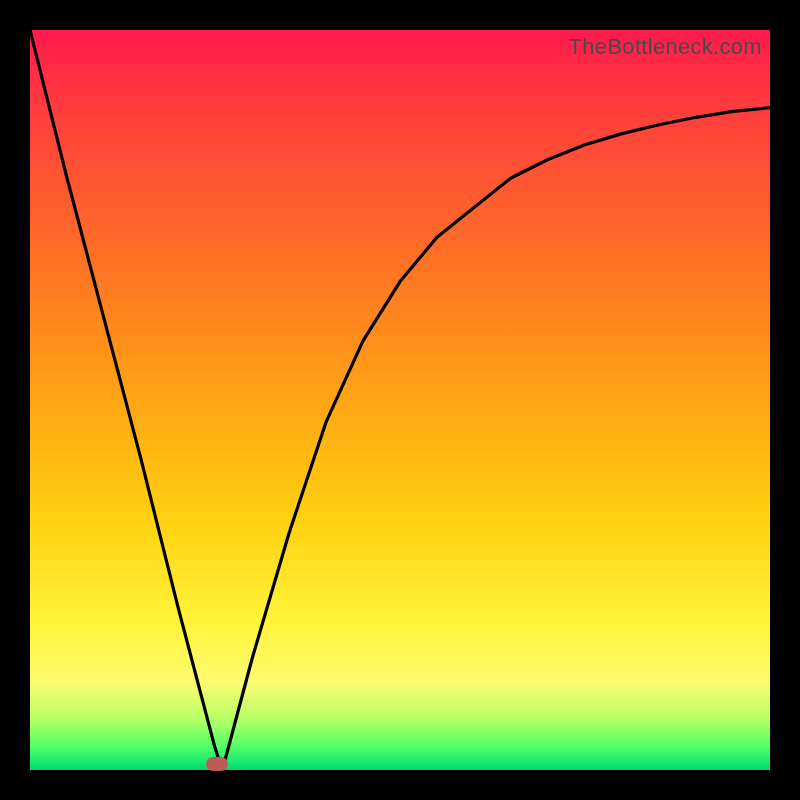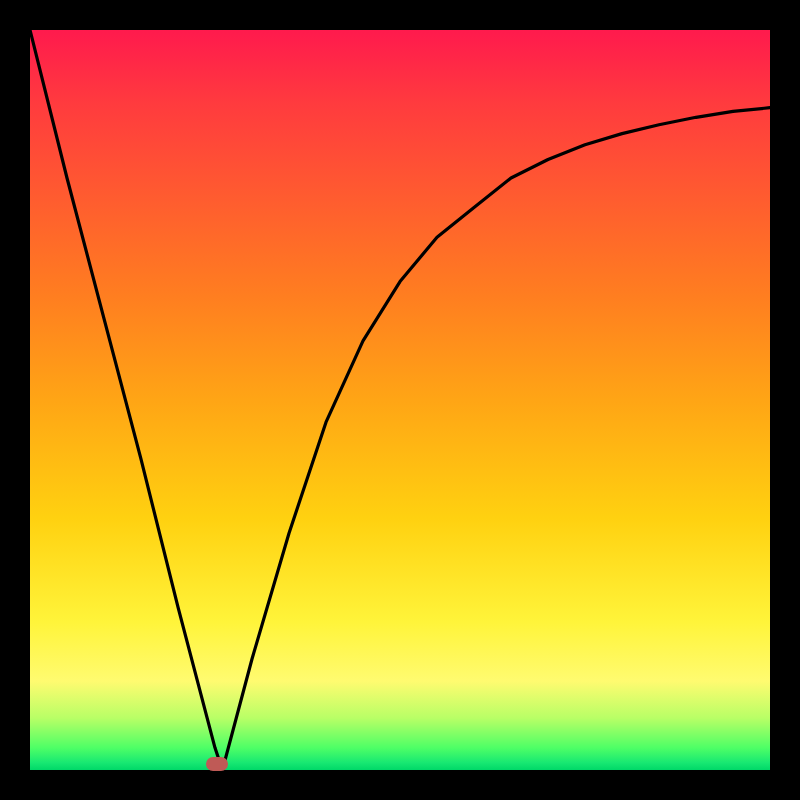--- a/index.html
+++ b/index.html
@@ -64,20 +64,21 @@
     left: 176px;   
     top: 726px;    
   }
 </style>
 </head>
 <body>
 
 <div class="outer">
   <div class="plot">
 
+    <div class="watermark">TheBottleneck.com</div>
 
     <svg class="curve" viewBox="0 0 740 740" preserveAspectRatio="none">
       <path id="curve-path" fill="none" stroke="#000" stroke-width="3.2" stroke-linecap="round" stroke-linejoin="round" d="M0.0 0.0 L37.0 148.0 L74.0 288.6 L111.0 429.2 L148.0 577.2 L185.0 717.8 L192.4 740.0 L222.0 629.0 L259.0 503.2 L296.0 392.2 L333.0 310.8 L370.0 251.6 L407.0 207.2 L444.0 177.6 L481.0 148.0 L518.0 129.5 L555.0 114.7 L592.0 103.6 L629.0 94.7 L666.0 87.3 L703.0 81.4 L740.0 77.7"></path>
     </svg>
 
     <div class="dot" id="min-dot" style="left: 176.22px; top: 727.08px; background: rgb(191, 90, 86);"></div>
 
   </div>
 </div>
 

